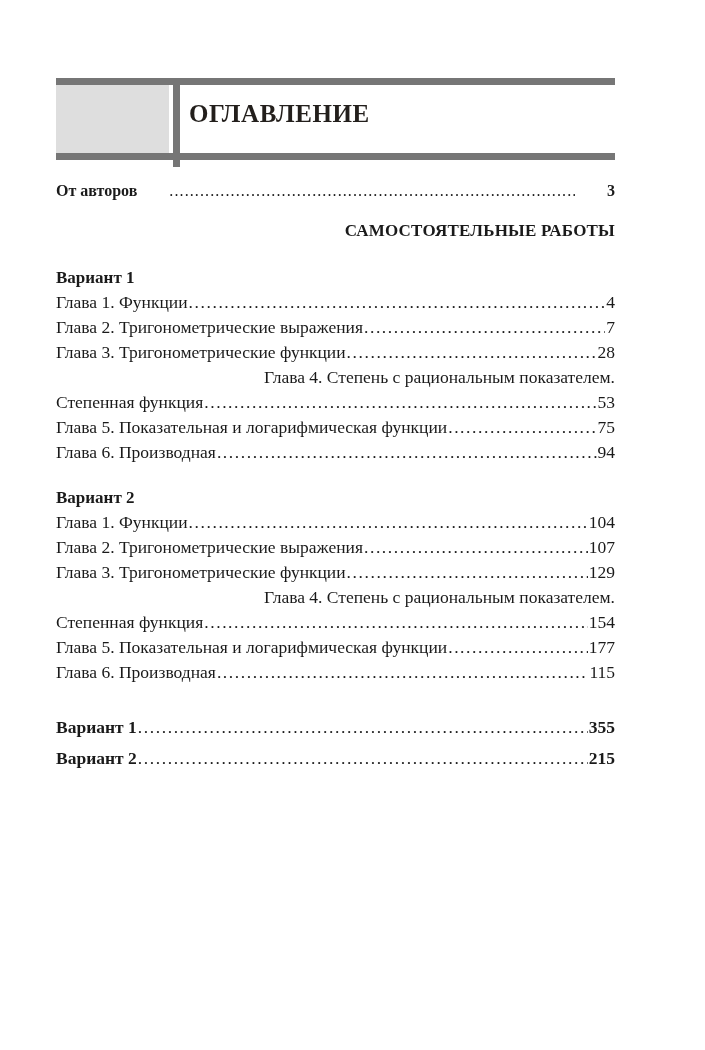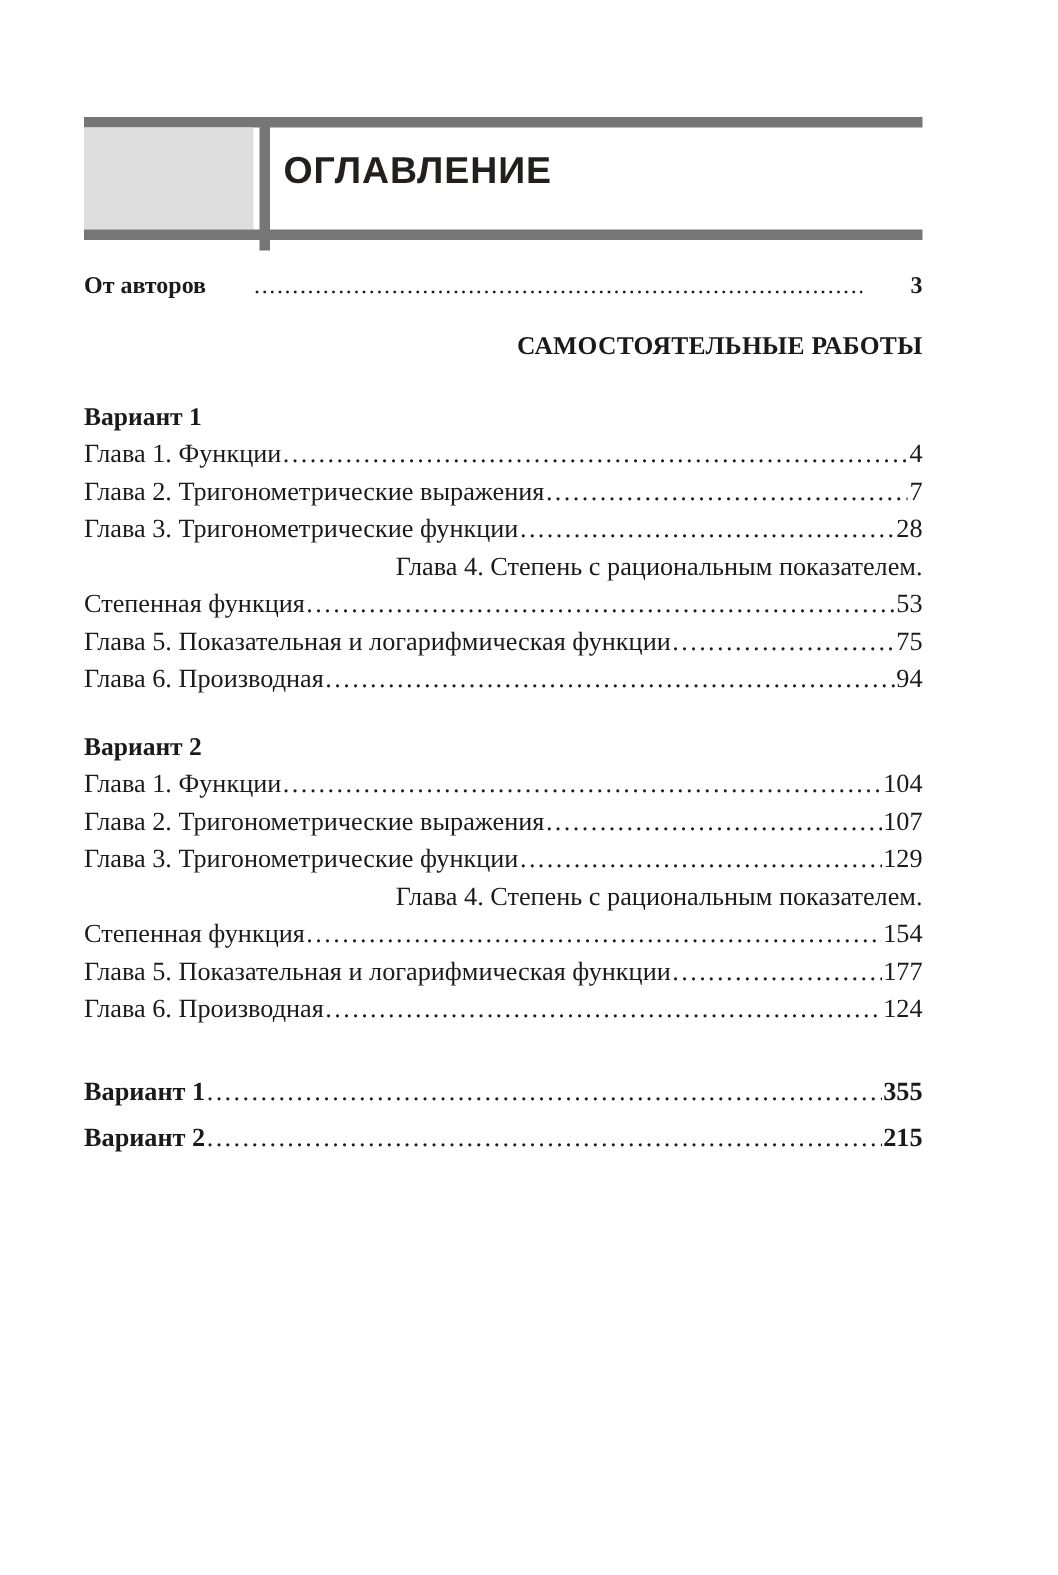--- a/index.html
+++ b/index.html
@@ -54,21 +54,21 @@
     left: 117px;
     top: 0;
     width: 7px;
     height: 89px;
     background: #767676;
   }
   .header-title {
     position: absolute;
     left: 133px;
     top: 22px;
-    font-family: Liberation Sans, sans-serif;
+    font-family: Liberation Serif, serif;
     font-weight: bold;
     font-size: 25px;
     letter-spacing: 0.6px;
     color: #231f1c;
     white-space: nowrap;
   }
 
   
   .toc {
     position: absolute;
@@ -256,21 +256,21 @@
     </div>
 
     <div class="entry chapter">
       <span class="label">Глава 5. Показательная и логарифмическая функции</span>
       <span class="leader"></span>
       <span class="page-no">177</span>
     </div>
     <div class="entry chapter">
       <span class="label">Глава 6. Производная</span>
       <span class="leader"></span>
-      <span class="page-no">124</span>
+      <span class="page-no">115</span>
     </div>
 
     <div class="sp-20"></div>
 
 
     <div class="sp-10"></div>
 
     <div class="entry bold">
       <span class="label">Вариант 1</span>
       <span class="leader"></span>

